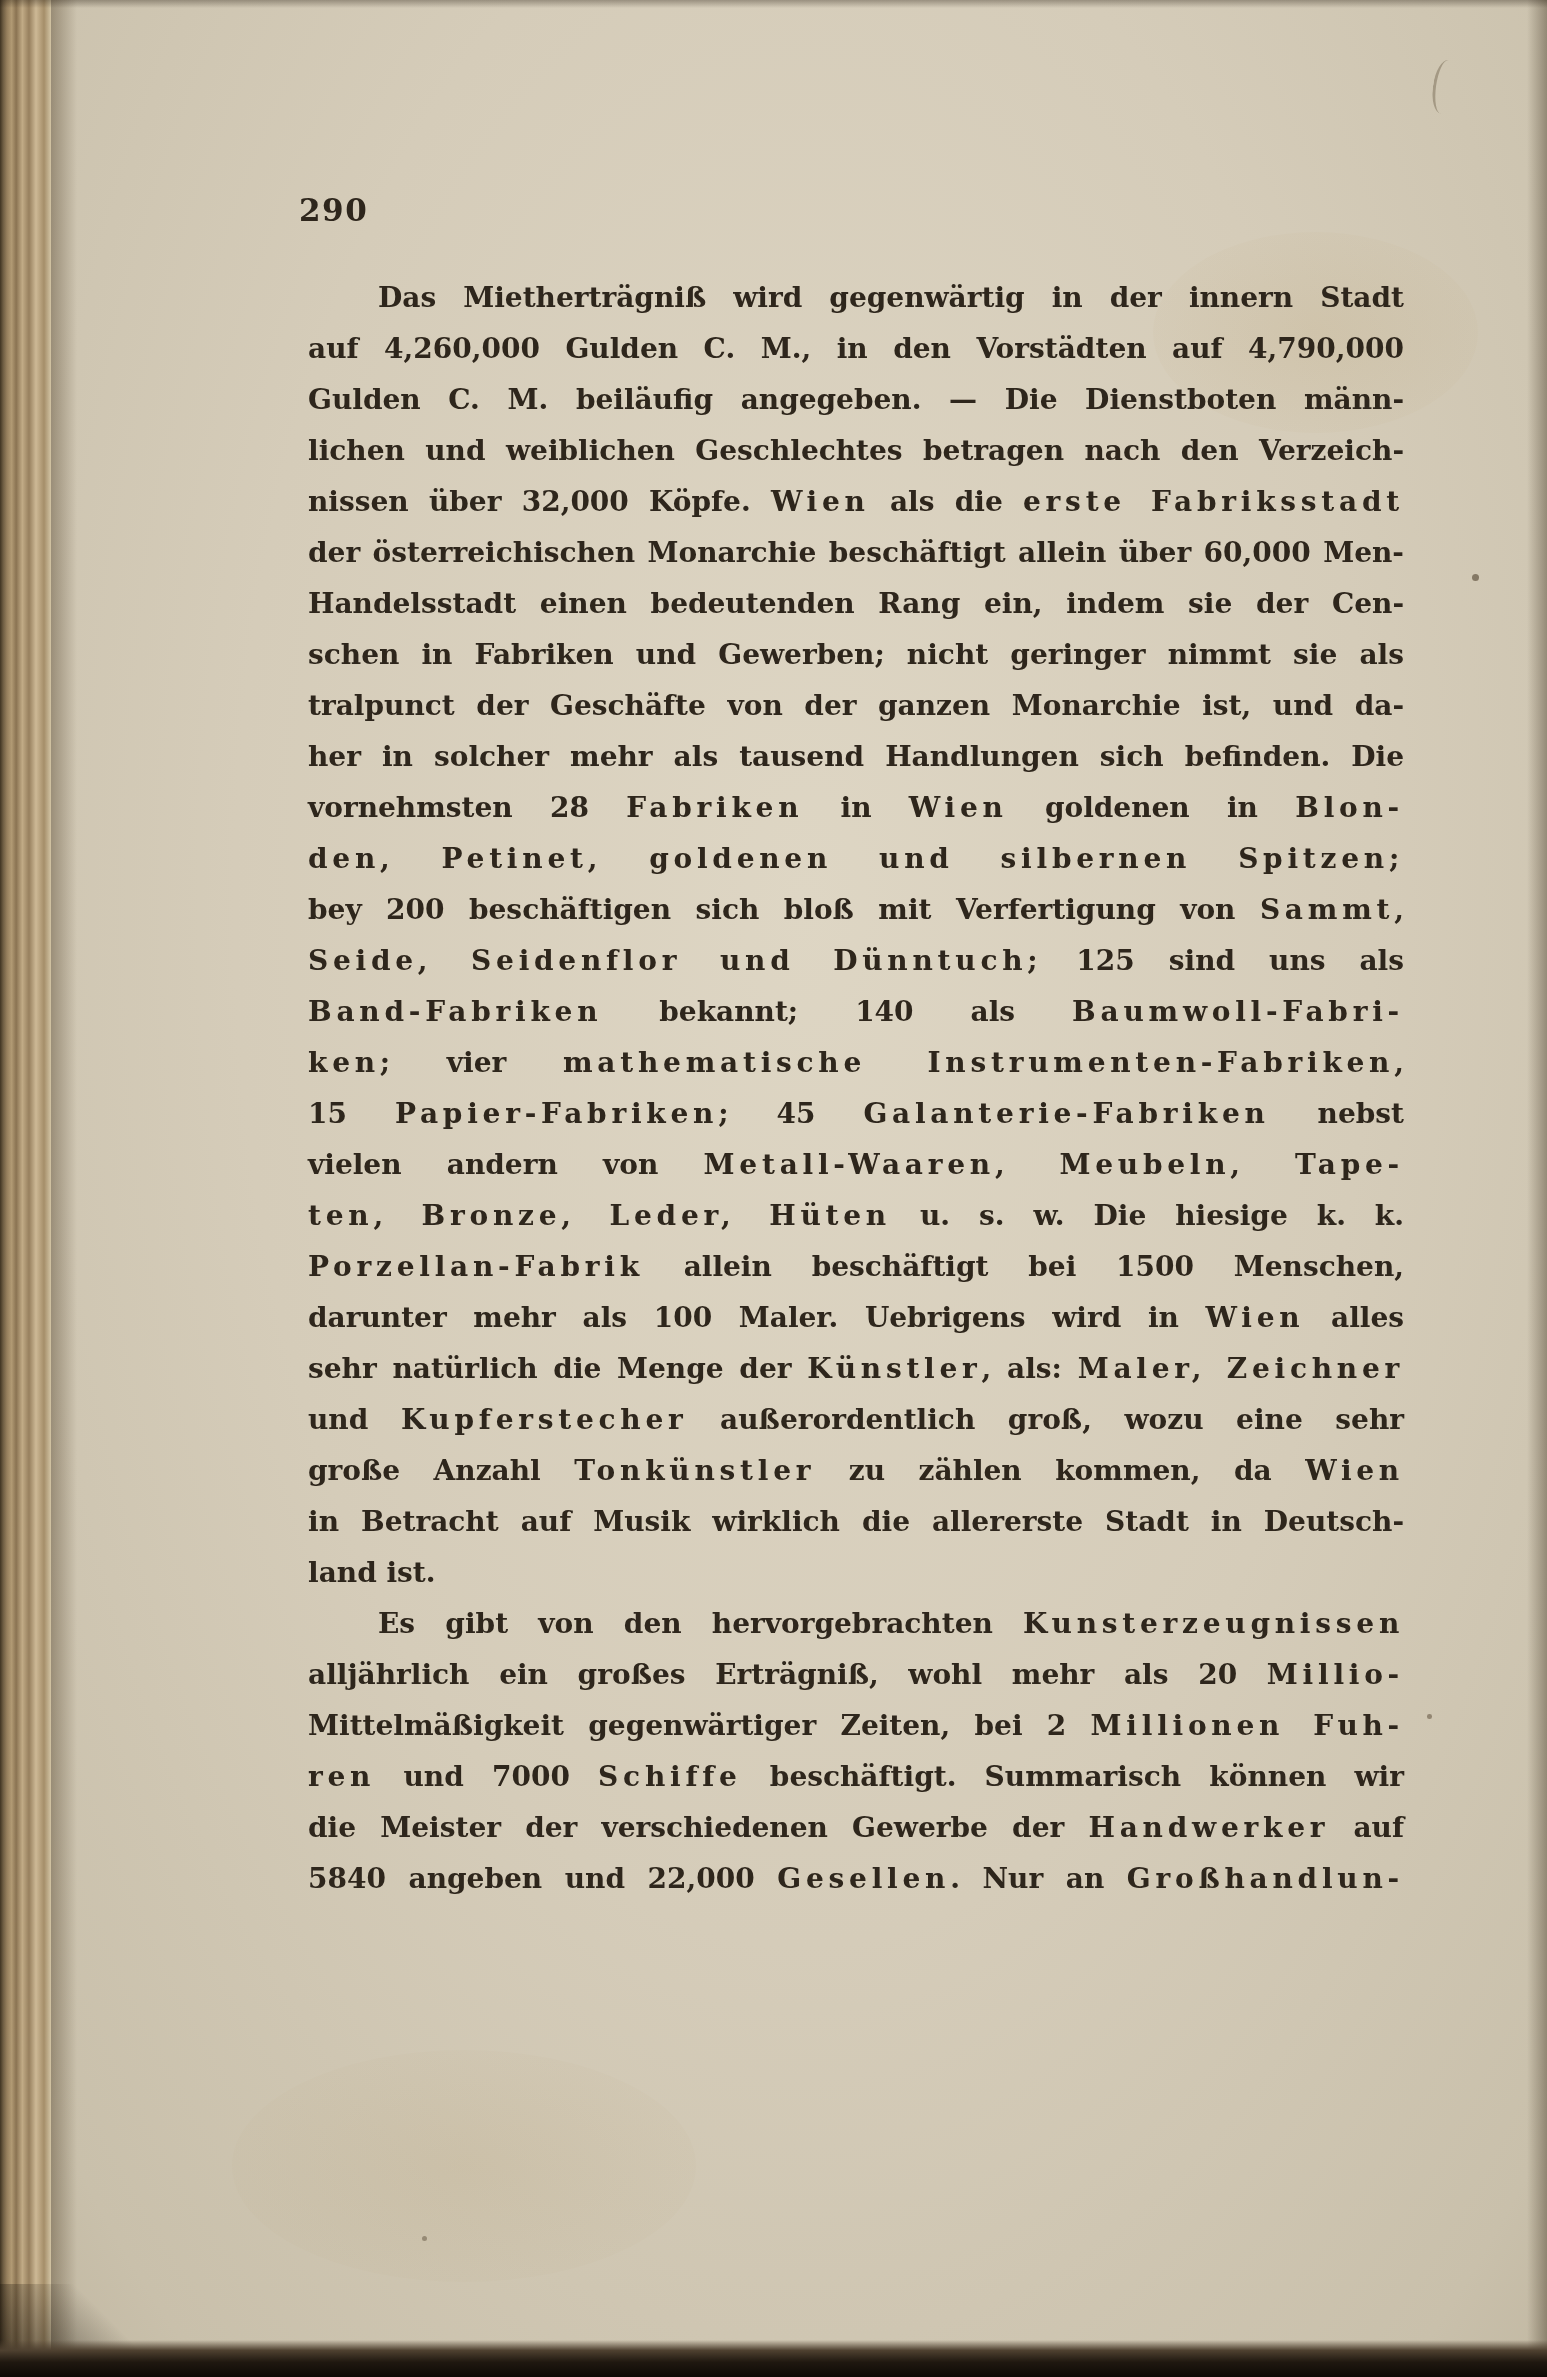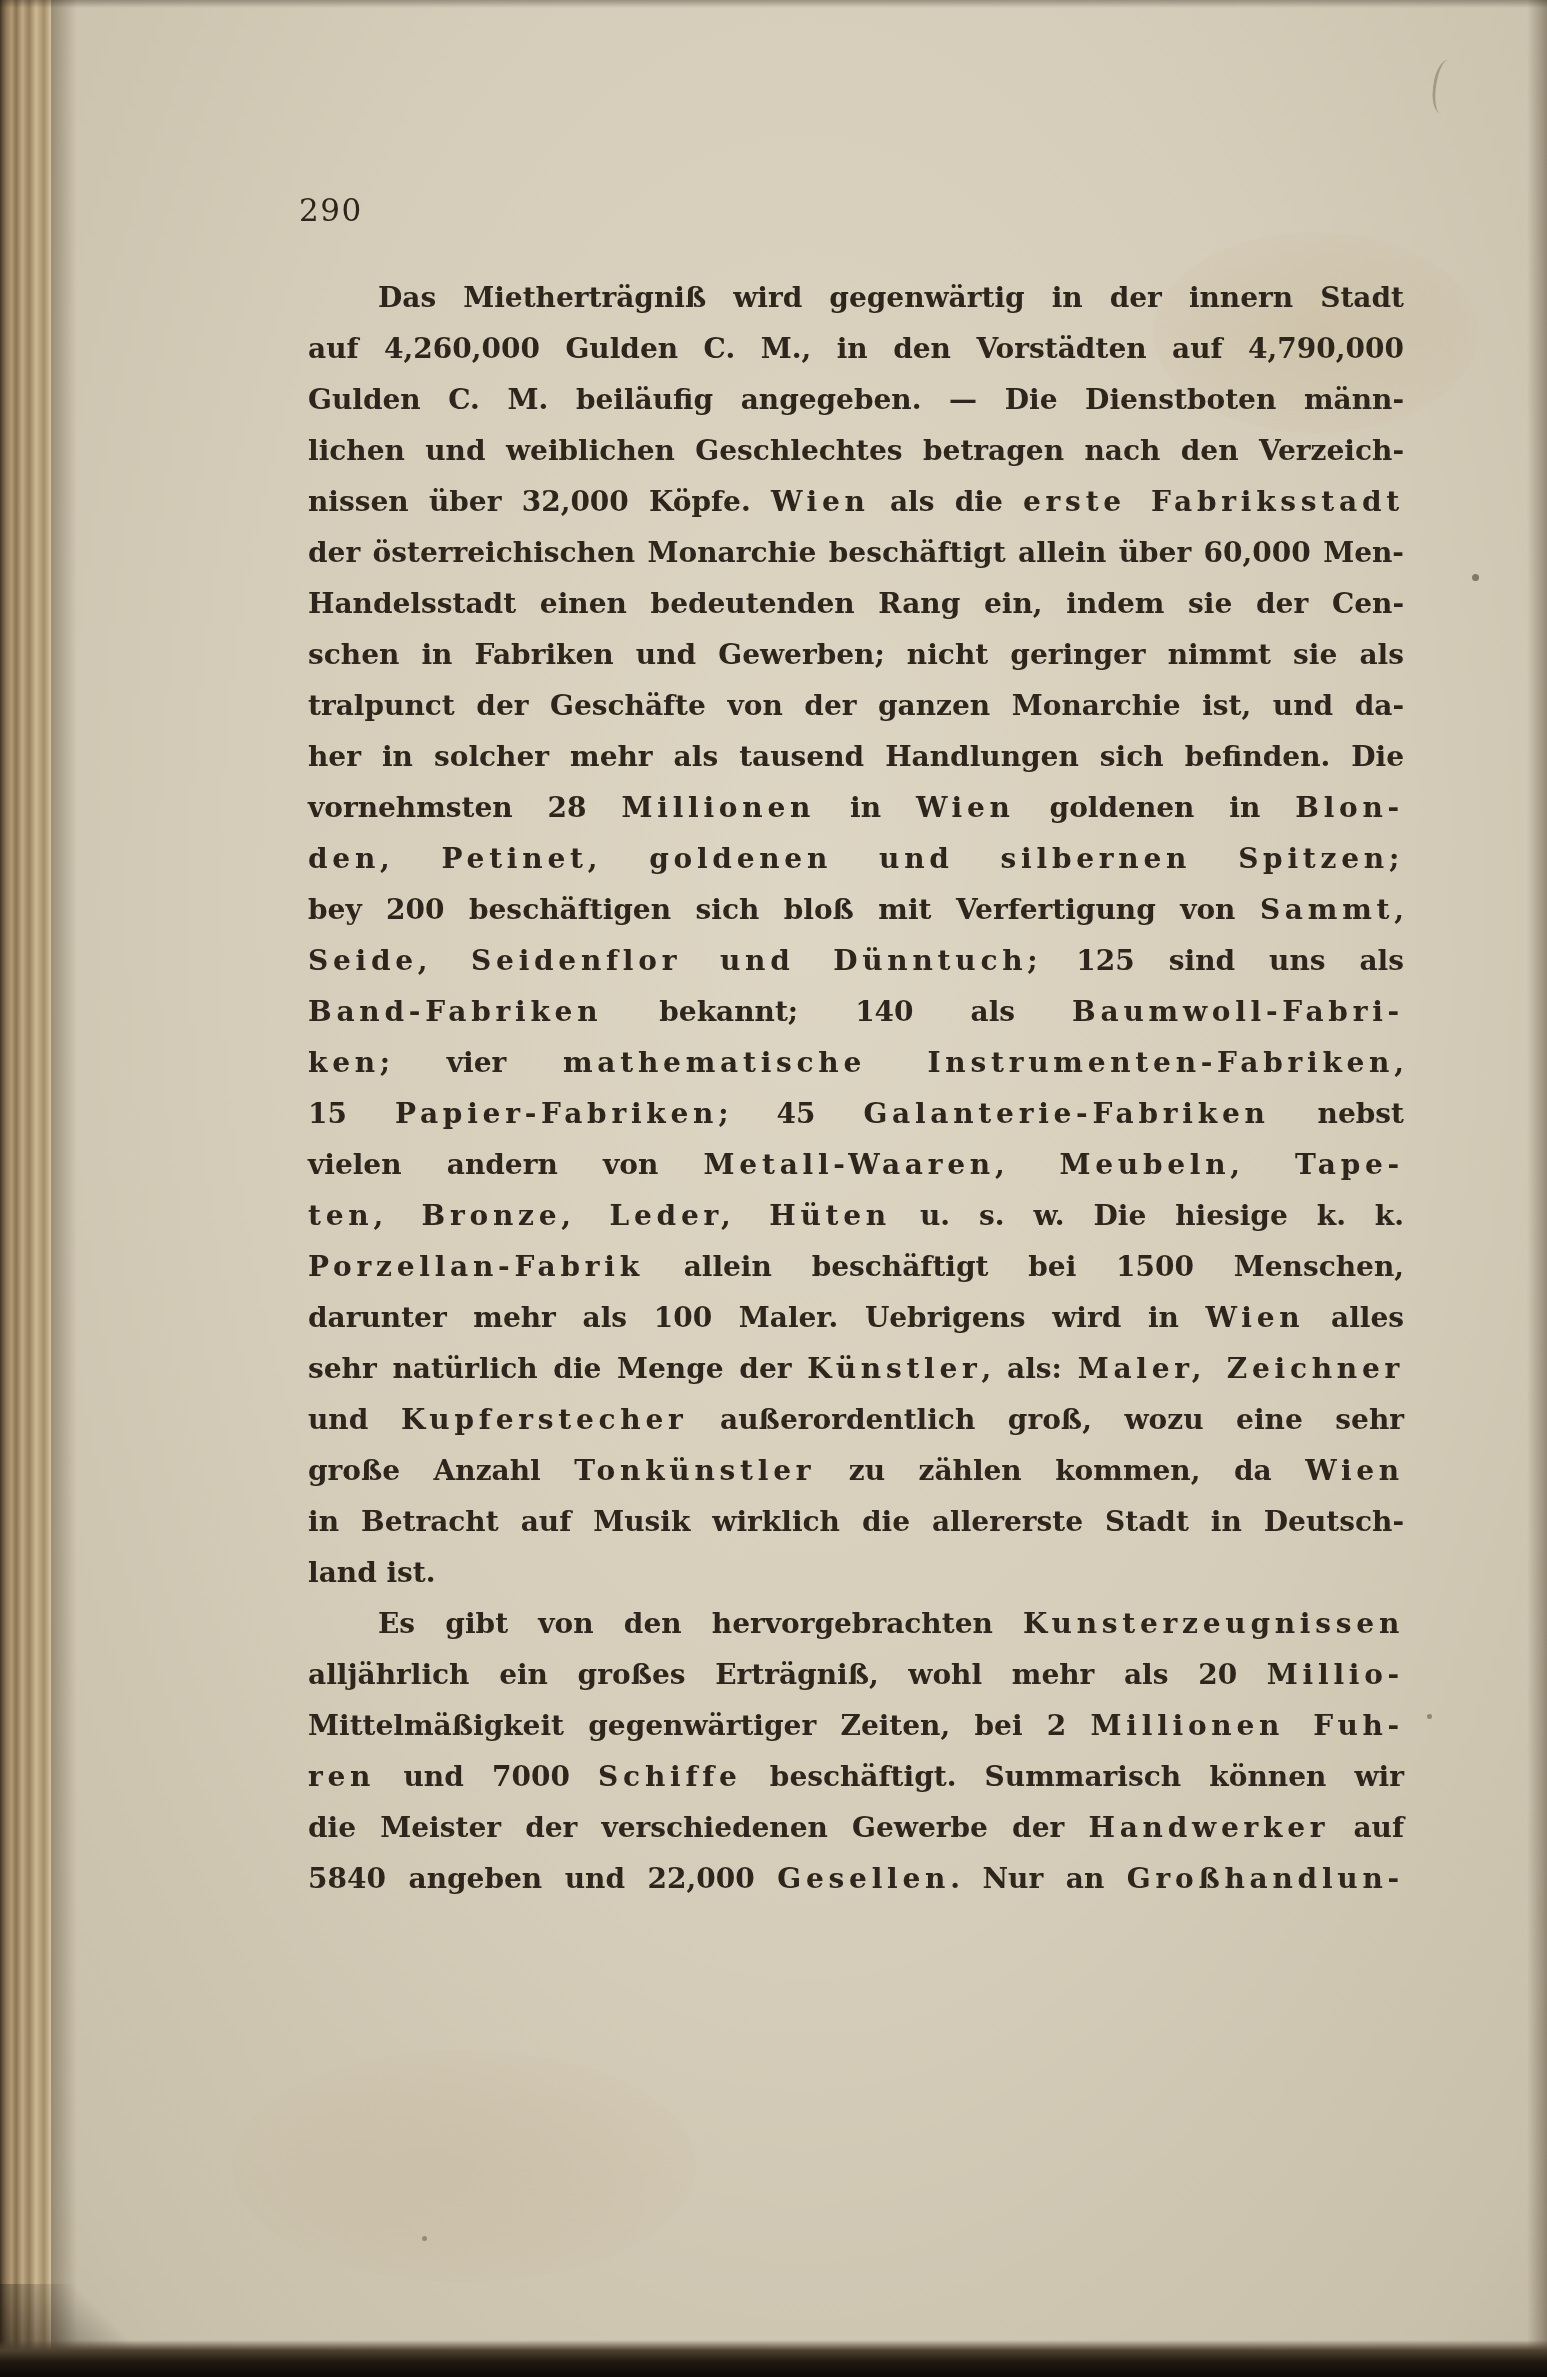--- a/index.html
+++ b/index.html
@@ -35,21 +35,21 @@
   .stain2{position:absolute;left:232px;top:2050px;width:464px;height:232px;border-radius:50%;
     background:radial-gradient(ellipse, rgba(180,158,116,0.16), rgba(180,158,116,0));}
   .speck1{position:absolute;left:1472px;top:574px;width:7px;height:7px;border-radius:50%;background:rgba(70,55,35,0.55);}
   .speck2{position:absolute;left:1427px;top:1714px;width:4.6px;height:4.6px;border-radius:50%;background:rgba(70,55,35,0.45);}
   .speck3{position:absolute;left:422px;top:2236px;width:5.4px;height:5.4px;border-radius:50%;background:rgba(70,55,35,0.4);}
   .mark-top-right{position:absolute;left:1433px;top:60px;width:20px;height:54px;
     border-left:3.1px solid rgba(110,98,76,0.45);border-radius:50% / 50%;transform:rotate(8deg);}
 
   
   .page-number{position:absolute;left:299px;top:192px;
-    font-size:31px;font-weight:400;color:#2e261c;letter-spacing:1.5px;}
+    font-size:31px;font-weight:700;color:#2e261c;letter-spacing:1.5px;}
   .text-block{position:absolute;left:308px;top:272px;width:1096px;
     font-size:28px;font-weight:700;color:#2e261c;line-height:51px;}
   .line{text-align:justify;text-align-last:justify;white-space:normal;}
   .line.last{text-align-last:left;}
   .line.indent{text-indent:70px;}
   .sp{letter-spacing:0.17em;}
 </style>
 </head>
 <body>
 
@@ -68,21 +68,21 @@
       <div class="line indent"><span>Das Mietherträgniß wird gegenwärtig in der innern Stadt</span></div>
       <div class="line"><span>auf 4,260,000 Gulden C. M., in den Vorstädten auf 4,790,000</span></div>
       <div class="line"><span>Gulden C. M. beiläufig angegeben. — Die Dienstboten männ-</span></div>
       <div class="line"><span>lichen und weiblichen Geschlechtes betragen nach den Verzeich-</span></div>
       <div class="line"><span>nissen über 32,000 Köpfe. </span><span class="sp">Wien</span><span> als die </span><span class="sp">erste Fabriksstadt</span></div>
       <div class="line"><span>der österreichischen Monarchie beschäftigt allein über 60,000 Men-</span></div>
       <div class="line"><span>Handelsstadt einen bedeutenden Rang ein, indem sie der Cen-</span></div>
       <div class="line"><span>schen in Fabriken und Gewerben; nicht geringer nimmt sie als</span></div>
       <div class="line"><span>tralpunct der Geschäfte von der ganzen Monarchie ist, und da-</span></div>
       <div class="line"><span>her in solcher mehr als tausend Handlungen sich befinden. Die</span></div>
-      <div class="line"><span>vornehmsten 28 </span><span class="sp">Millionen</span><span> in </span><span class="sp">Wien</span><span> goldenen in </span><span class="sp">Blon-</span></div>
+      <div class="line"><span>vornehmsten 28 </span><span class="sp">Fabriken</span><span> in </span><span class="sp">Wien</span><span> goldenen in </span><span class="sp">Blon-</span></div>
       <div class="line"><span class="sp">den, Petinet, goldenen und silbernen Spitzen;</span></div>
       <div class="line"><span>bey 200 beschäftigen sich bloß mit Verfertigung von </span><span class="sp">Sammt</span><span>,</span></div>
       <div class="line"><span class="sp">Seide, Seidenflor und Dünntuch;</span><span> 125 sind uns als</span></div>
       <div class="line"><span class="sp">Band-Fabriken</span><span> bekannt; 140 als </span><span class="sp">Baumwoll-Fabri-</span></div>
       <div class="line"><span class="sp">ken</span><span>; vier </span><span class="sp">mathematische Instrumenten-Fabriken</span><span>,</span></div>
       <div class="line"><span>15 </span><span class="sp">Papier-Fabriken</span><span>; 45 </span><span class="sp">Galanterie-Fabriken</span><span> nebst</span></div>
       <div class="line"><span>vielen andern von </span><span class="sp">Metall-Waaren, Meubeln, Tape-</span></div>
       <div class="line"><span class="sp">ten, Bronze, Leder, Hüten</span><span> u. s. w. Die hiesige k. k.</span></div>
       <div class="line"><span class="sp">Porzellan-Fabrik</span><span> allein beschäftigt bei 1500 Menschen,</span></div>
       <div class="line"><span>darunter mehr als 100 Maler. Uebrigens wird in </span><span class="sp">Wien</span><span> alles</span></div>

